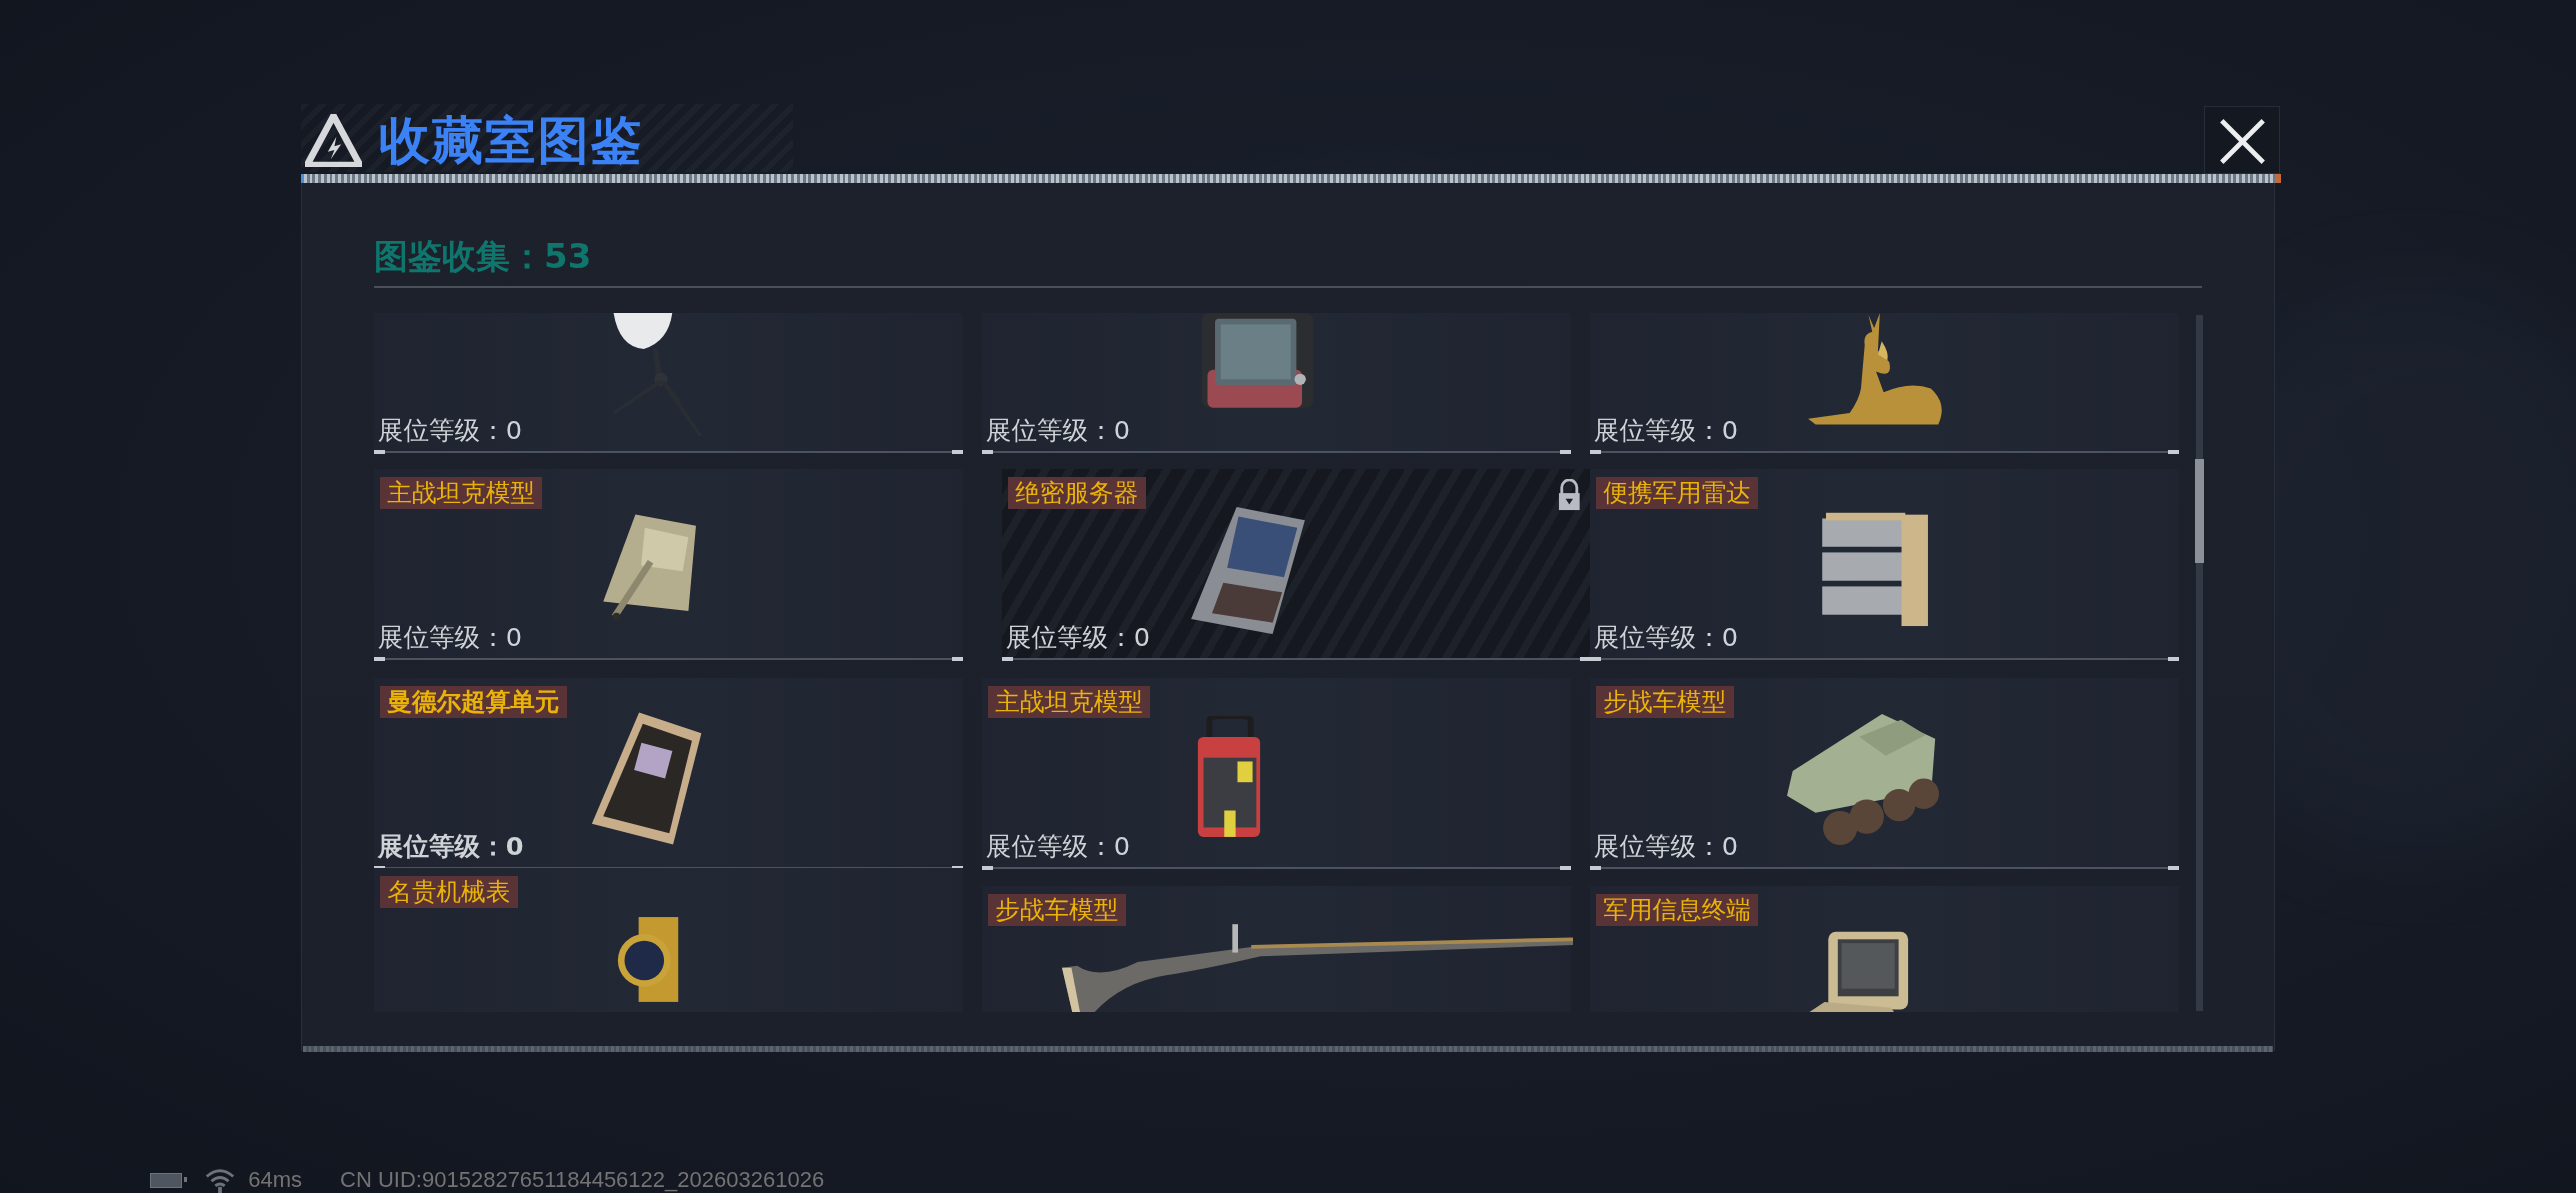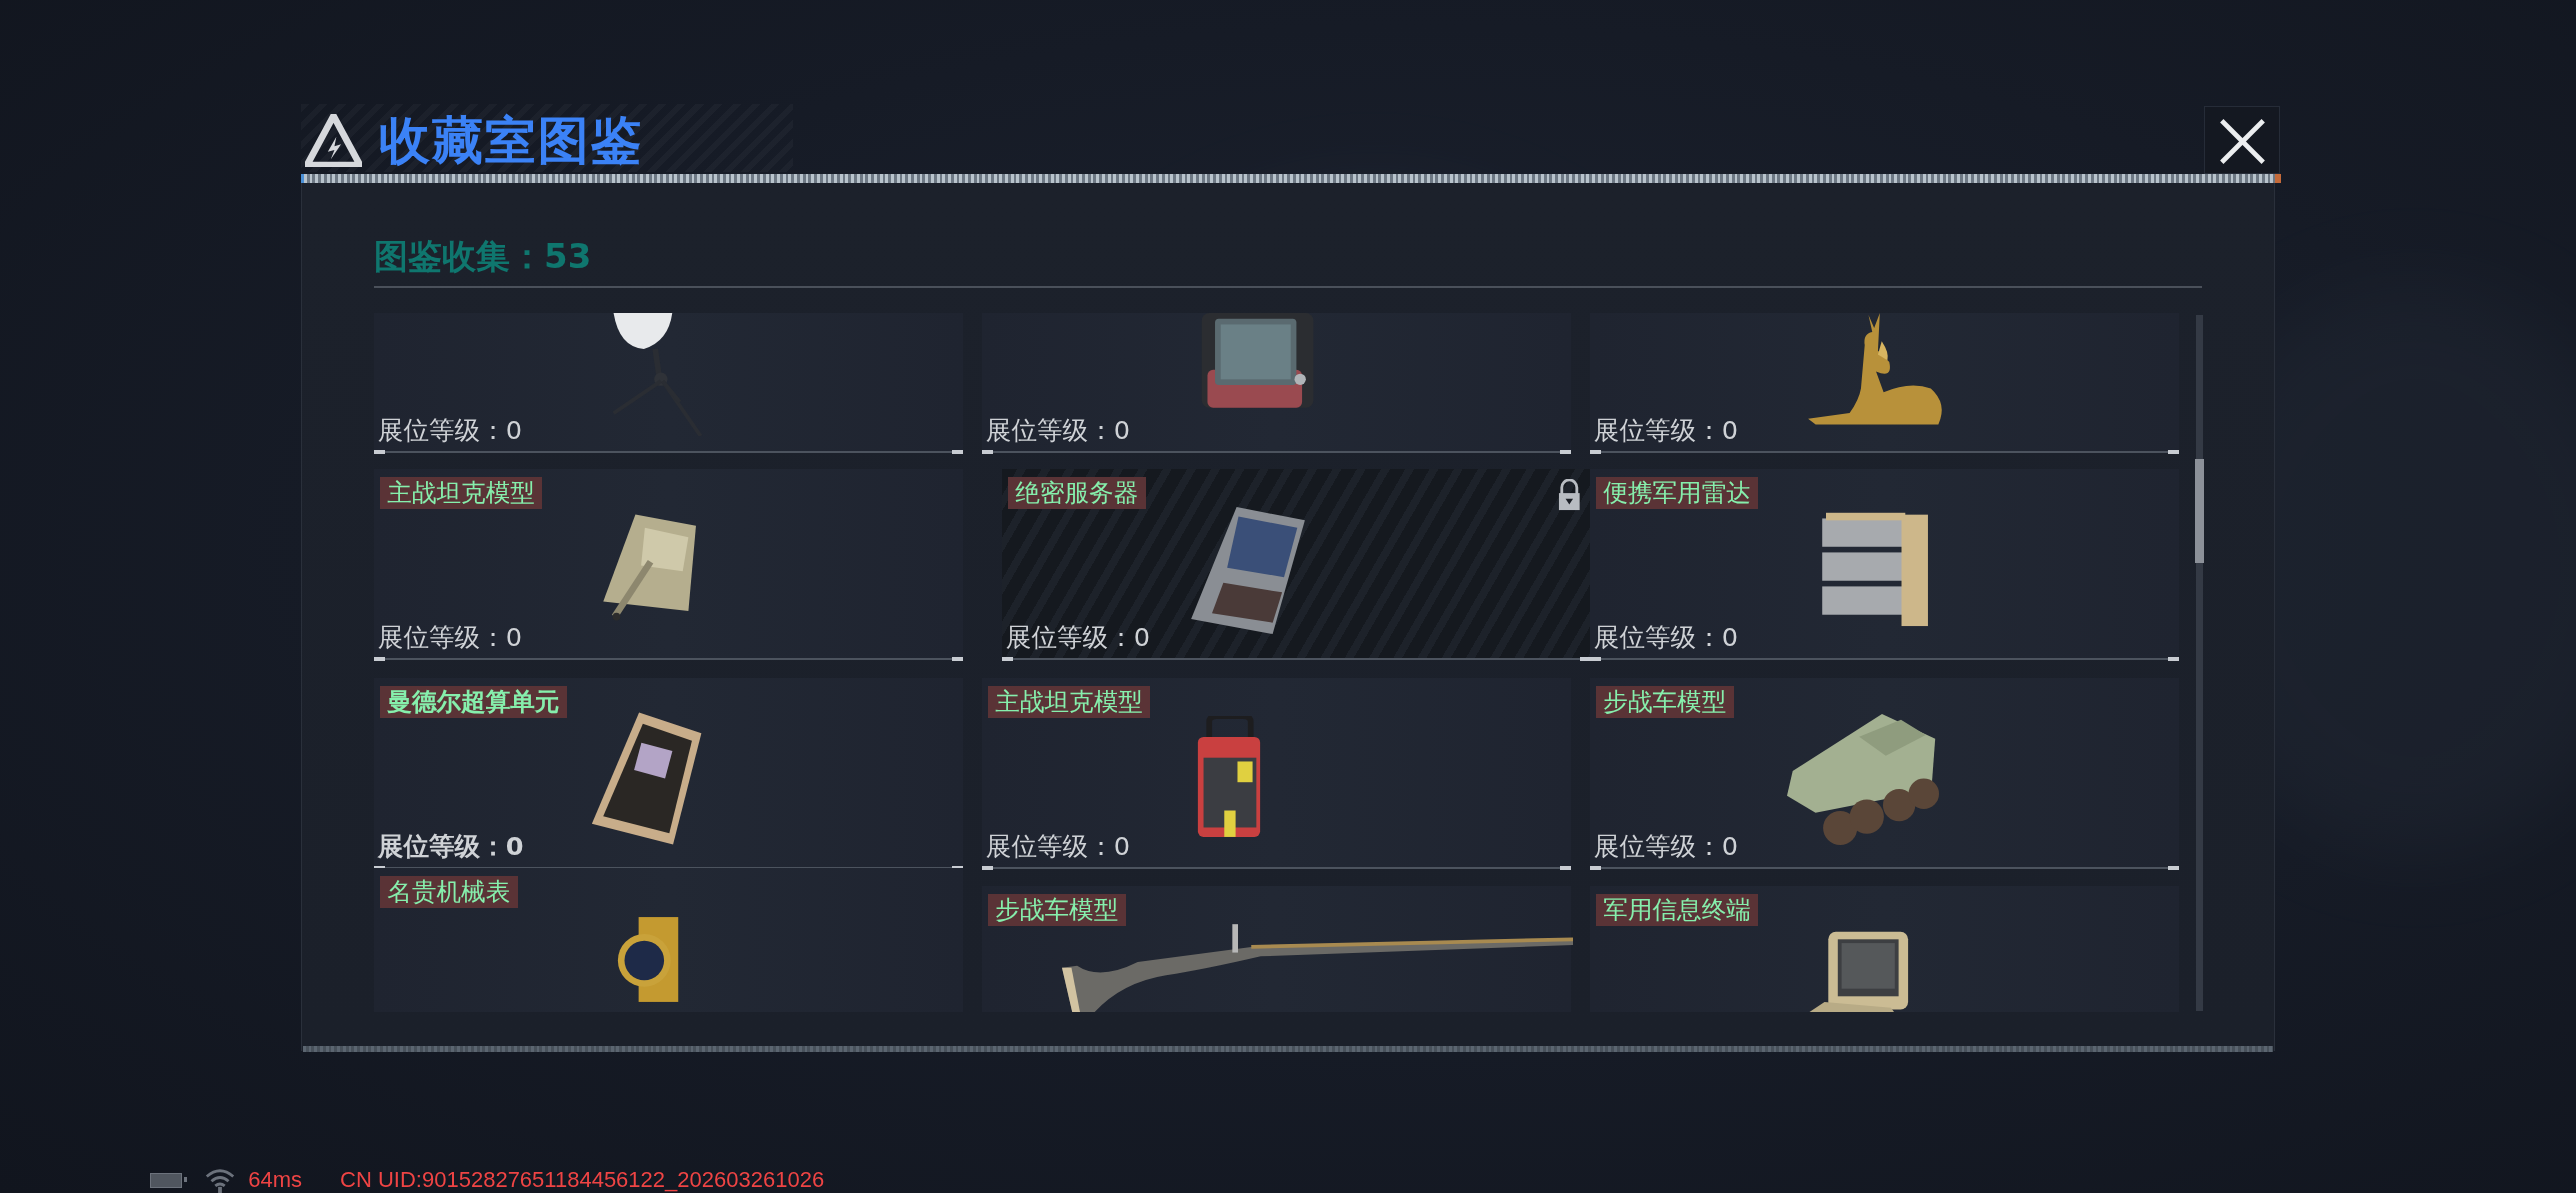--- a/index.html
+++ b/index.html
@@ -57,31 +57,31 @@
   .card.locked {
     background: repeating-linear-gradient(120deg, #15191f 0 13.3px, #1d222a 13.3px 21px);
   }
   .card .bline { position:absolute; left:0; bottom:0; width:100%; height:1.9px; background:#4c535e; }
   .card .bline::before, .card .bline::after {
     content:""; position:absolute; top:-0.9px; width:11.4px; height:3.8px; background:#c8ccd2;
   }
   .card .bline::before { left:0; } .card .bline::after { right:0; }
   .name-tag {
     position:absolute; left:5.7px; top:7.6px; padding:0 7.6px; height:32px; line-height:32px;
-    background:#5a3336; color:#86efac; font-size:24.6px;
+    background:#5a3336; color:#eab308; font-size:24.6px;
   }
   .level {
     position:absolute; left:3.8px; bottom:5.7px; font-size:25.6px; color:#cfd2d6; line-height:34px;
   }
   .lock { position:absolute; right:9.5px; top:9.5px; }
   .art { position:absolute; }
   .scroll-track { position:absolute; left:2196px; top:315px; width:6.6px; height:696px; background:#343a45; }
   .scroll-thumb { position:absolute; left:2195px; top:459px; width:8.5px; height:104px; background:#8c9199; }
   .status {
-    position:absolute; left:150px; top:1167px; height:26.5px; font-size:22px; color:#ef4444;
+    position:absolute; left:150px; top:1167px; height:26.5px; font-size:22px; color:#737373;
     font-family:"Liberation Sans", sans-serif; display:flex; align-items:center;
   }
   .battery { width:32px; height:15px; border:1.9px solid #6c727c; background:#50565f; margin-right:3.8px; box-sizing:border-box; position:relative; }
   .battery::after { content:""; position:absolute; right:-5.7px; top:2.8px; width:2.8px; height:5.7px; background:#6c727c; }
 </style>
 </head>
 <body>
 
 <div class="bg-blob" style="left:1042px;top:189px;width:663px;height:663px;background:#2a3240;"></div>
 <div class="bg-blob" style="left:2178px;top:284px;width:474px;height:568px;background:#252c38;"></div>

